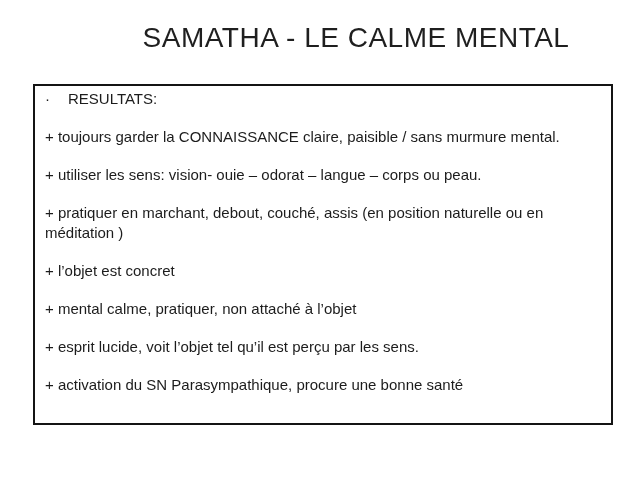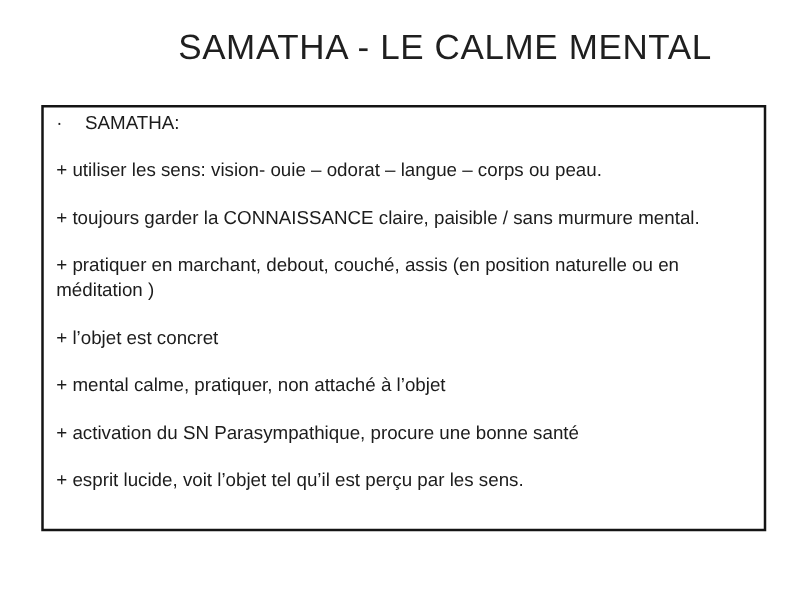--- a/index.html
+++ b/index.html
@@ -64,32 +64,32 @@
 <body>
 
 <div class="slide">
 
   <div class="slide-title">SAMATHA - LE CALME MENTAL</div>
 
   <div class="content-box">
 
     <div class="para bullet-line">
       <span class="bullet-marker">·</span>
-      <span>SAMATHA:</span>
+      <span>RESULTATS:</span>
     </div>
 
+    <div class="para">+ toujours garder la CONNAISSANCE claire, paisible / sans murmure mental.</div>
+
     <div class="para">+ utiliser les sens: vision- ouie – odorat – langue – corps ou peau.</div>
-
-    <div class="para">+ toujours garder la CONNAISSANCE claire, paisible / sans murmure mental.</div>
 
     <div class="para">+ pratiquer en marchant, debout, couché, assis (en position naturelle ou en méditation )</div>
 
     <div class="para">+ l’objet est concret</div>
 
 
     <div class="para">+ mental calme, pratiquer, non attaché à l’objet</div>
 
+    <div class="para">+ esprit lucide, voit l’objet tel qu’il est perçu par les sens.</div>
+
     <div class="para">+ activation du SN Parasympathique, procure une bonne santé</div>
-
-    <div class="para">+ esprit lucide, voit l’objet tel qu’il est perçu par les sens.</div>
 
   </div>
 </div>
 
 </body></html>

